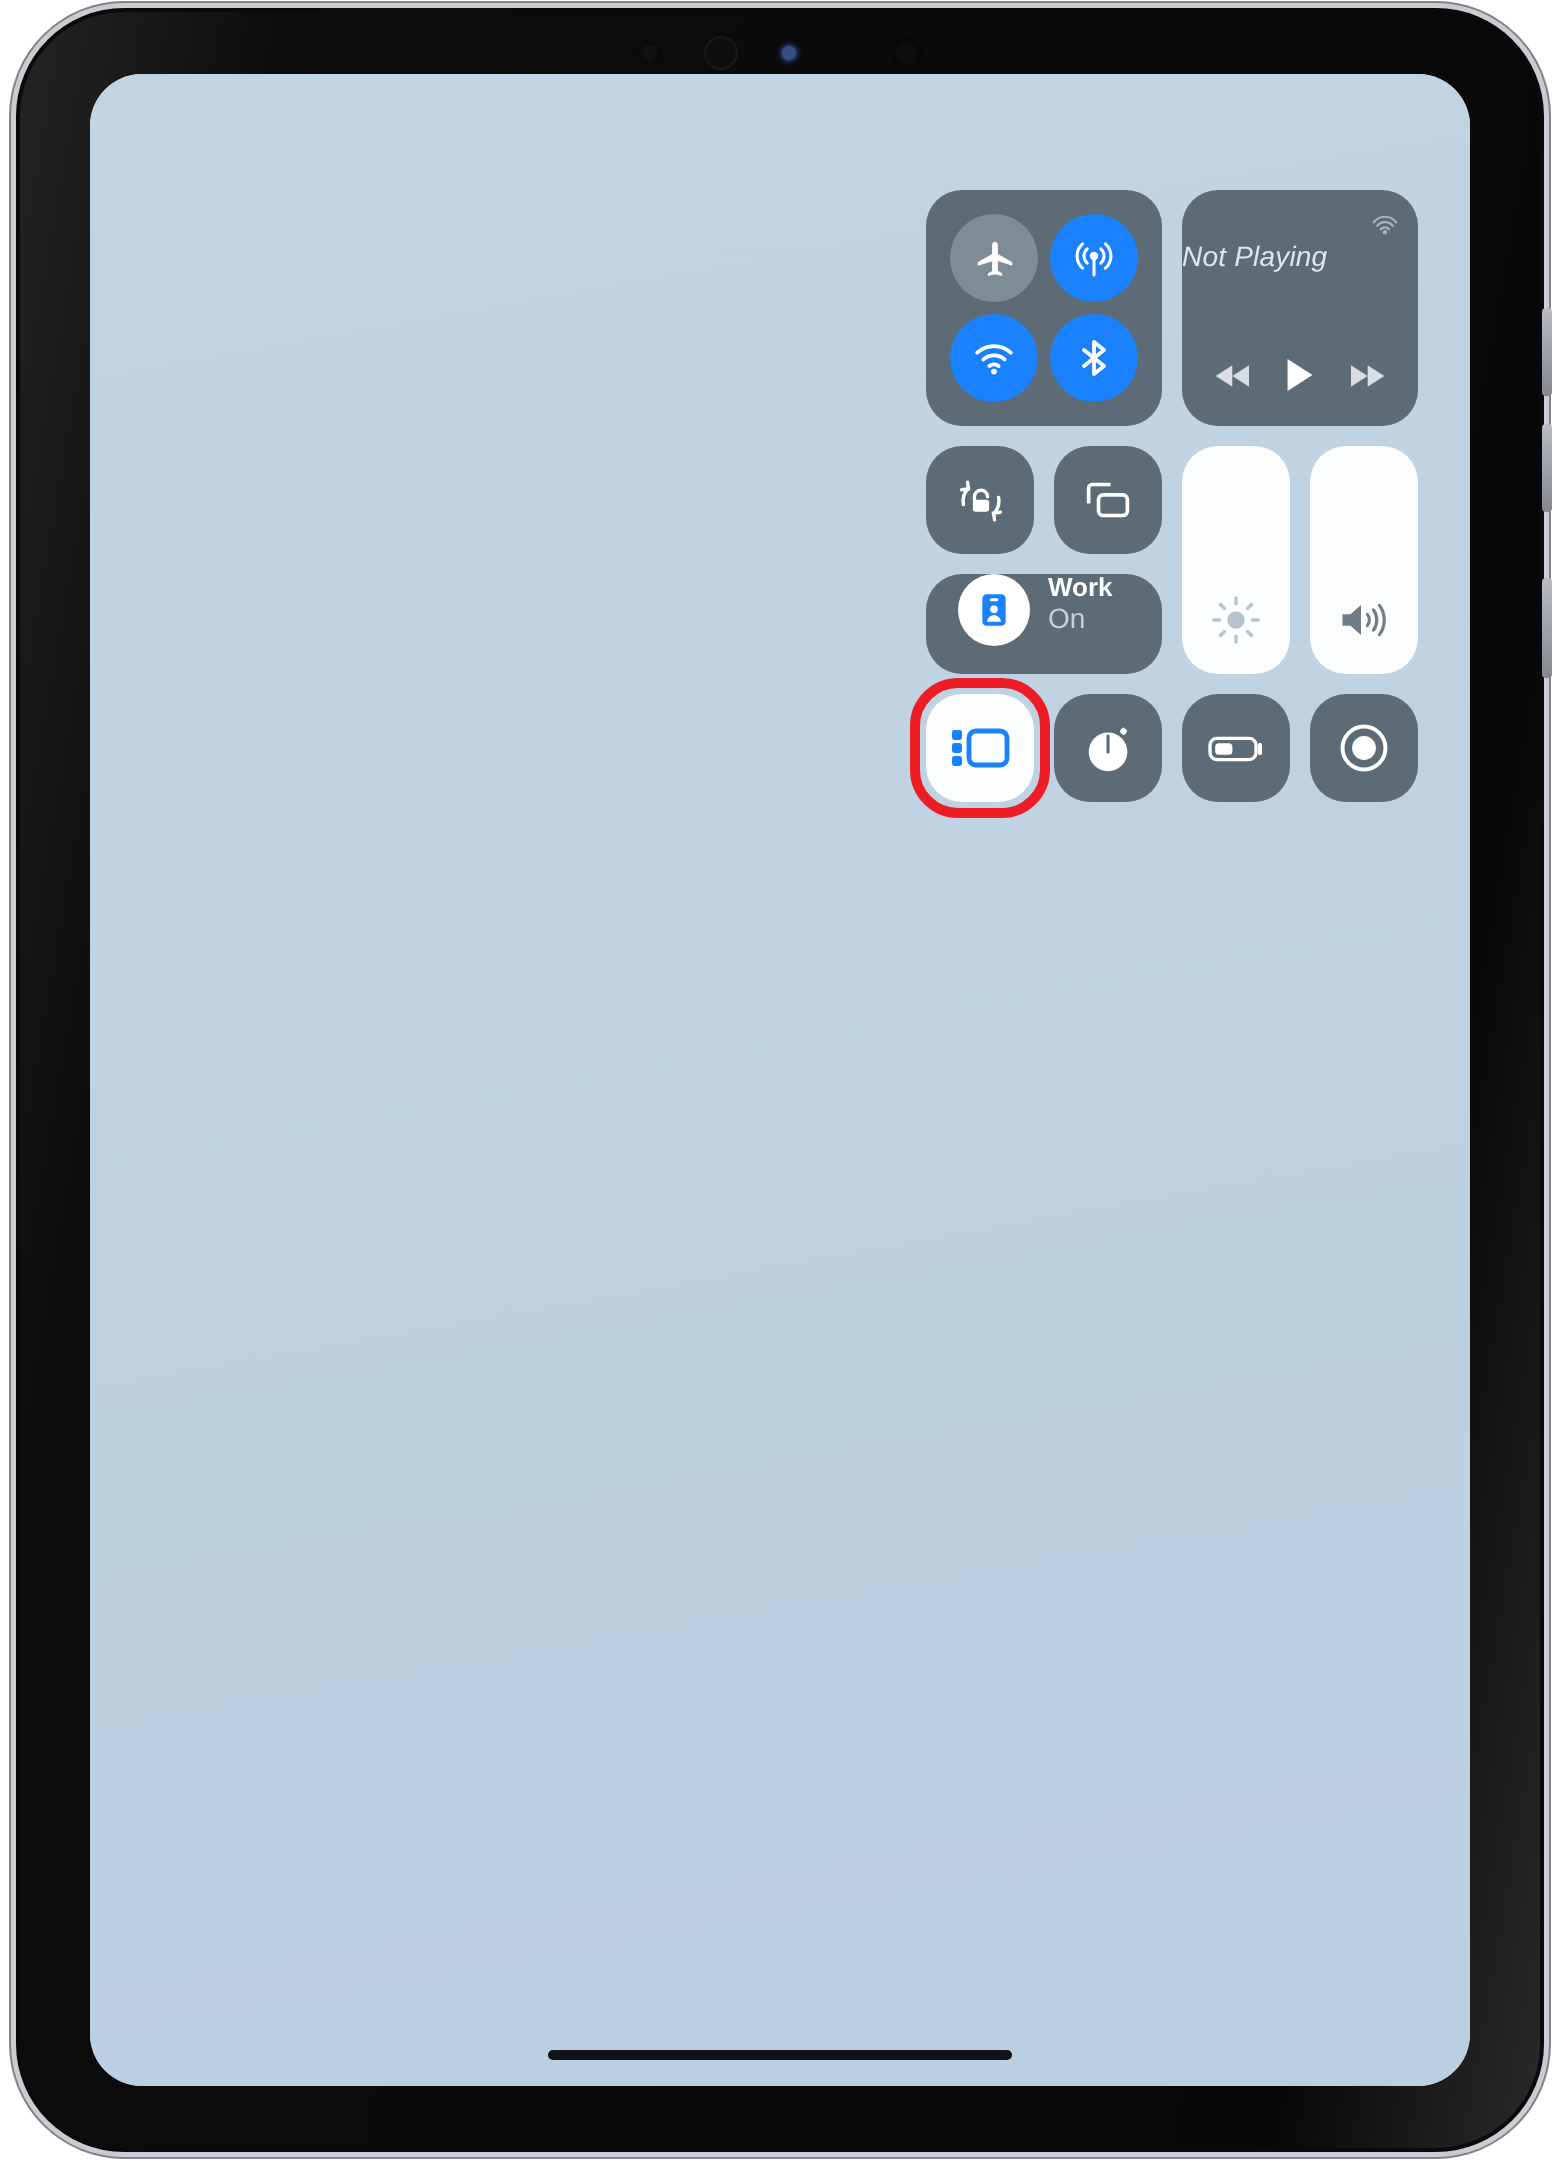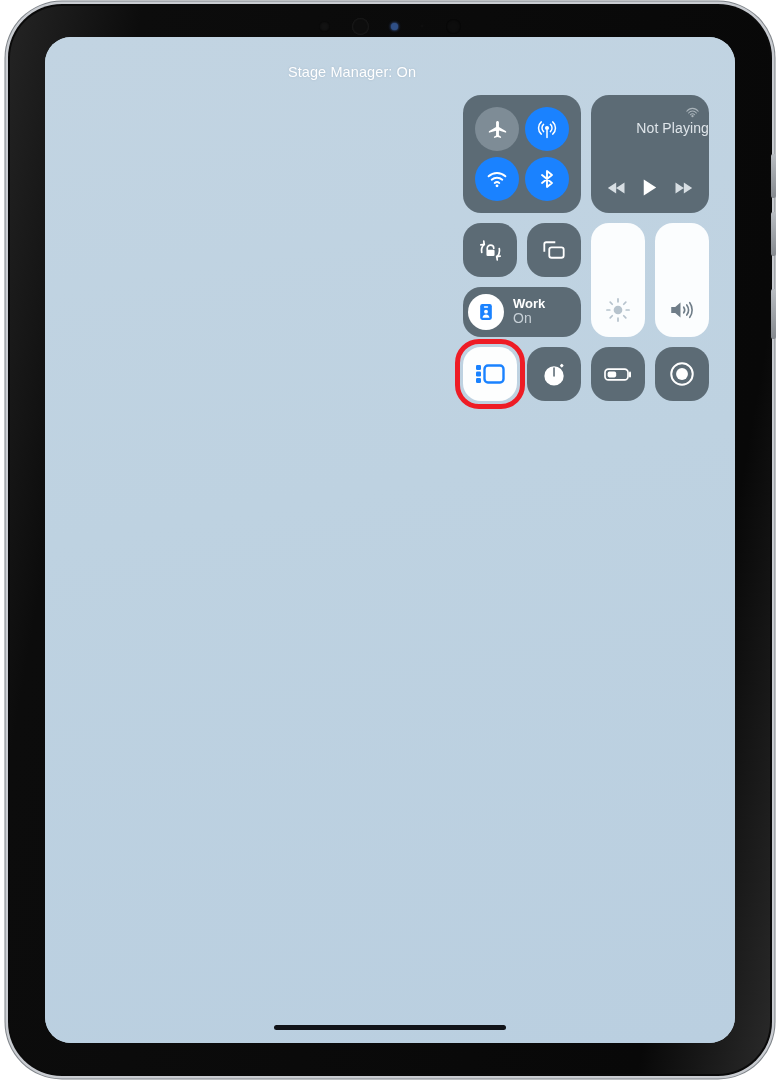--- a/index.html
+++ b/index.html
@@ -70,35 +70,35 @@
   
   #connectivity-module{ width:118px; height:118px; padding:12px;
      display:grid; grid-template-columns:1fr 1fr; grid-template-rows:1fr 1fr; gap:6px; }
   .conn-btn{ width:44px; height:44px; border-radius:50%;
      display:flex; align-items:center; justify-content:center; }
   .conn-on { background:#1a82ff; }
   .conn-off{ background:#7e8c96; }
 
   
   #media-module{ width:118px; height:118px; position:relative;
-     display:flex; flex-direction:column; align-items:flex-end; }
+     display:flex; flex-direction:column; align-items:flex-start;font-style:italic; }
   #airplay-icon{ position:absolute; top:7px; right:8px; opacity:.55; }
   #now-playing-title{ color:#dfe5ea; font-size:14px; margin-top:25px;
      font-weight:400; letter-spacing:.1px; }
   #media-transport{ position:absolute; bottom:16px; left:0; right:0;
      display:flex; align-items:center; justify-content:space-around; padding:0 9px; }
 
   
   #mid-row{ display:flex; gap:10px; }
   #left-stack{ display:flex; flex-direction:column; gap:10px; width:118px; }
   #toggles-row{ display:flex; gap:10px; }
   .sq-tile{ width:54px; height:54px; display:flex; align-items:center; justify-content:center; }
 
-  #focus-tile{ width:118px; height:50px; display:flex; align-items:center;
-     gap:9px; padding-left:5px; }
+  #focus-tile{ width:118px; height:50px; display:flex; align-items:flex-start;
+     gap:9px; padding-left:16px; }
   #focus-badge{ width:36px; height:36px; border-radius:50%; background:#fff;
      display:flex; align-items:center; justify-content:center; flex:0 0 36px; }
   #focus-text{ display:flex; flex-direction:column; line-height:1.12; }
   #focus-name  { color:#fff; font-size:13px; font-weight:600; }
   #focus-state { color:#c6cfd6; font-size:14px; }
 
   .slider{ width:54px; height:114px; background:#fbfdfe; border-radius:18px;
      position:relative; display:flex; align-items:flex-end; justify-content:center;
      padding-bottom:14px; }
   #sliders-group{ display:flex; gap:10px; }
@@ -136,21 +136,20 @@
     <div class="cam-dot" id="cam-sensor-a"></div>
     <div class="cam-dot" id="cam-lens"></div>
     <div class="cam-dot" id="cam-indicator"></div>
     <div class="cam-dot" id="cam-sensor-b"></div>
     <div class="cam-dot" id="cam-lens-2"></div>
   </div>
 
   <div id="screen">
     <div id="wallpaper"></div>
 
-    <div id="stage-manager-status">Stage Manager: On</div>
 
     <div id="control-center">
 
       <div class="cc-row">
 
         <div class="tile" id="connectivity-module">
 
           <div class="conn-btn conn-off">
             <svg width="23" height="23" viewBox="0 0 24 24">
               <path fill="#ffffff" d="M21 15.5v-1.8l-7.5-4.3V4.6c0-.9-.7-1.6-1.5-1.6s-1.5.7-1.5 1.6v4.8L3 13.7v1.8l7.5-2.3v5l-2.2 1.4v1.3l3.7-1 3.7 1v-1.3L13.5 18v-5L21 15.5z"></path>

